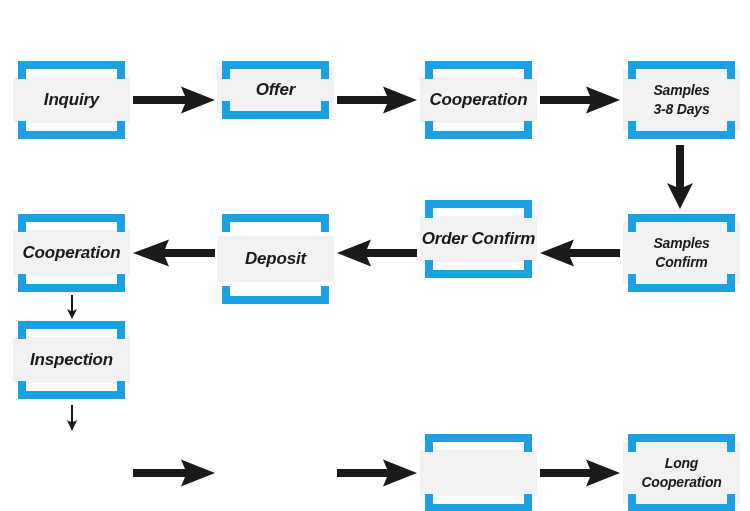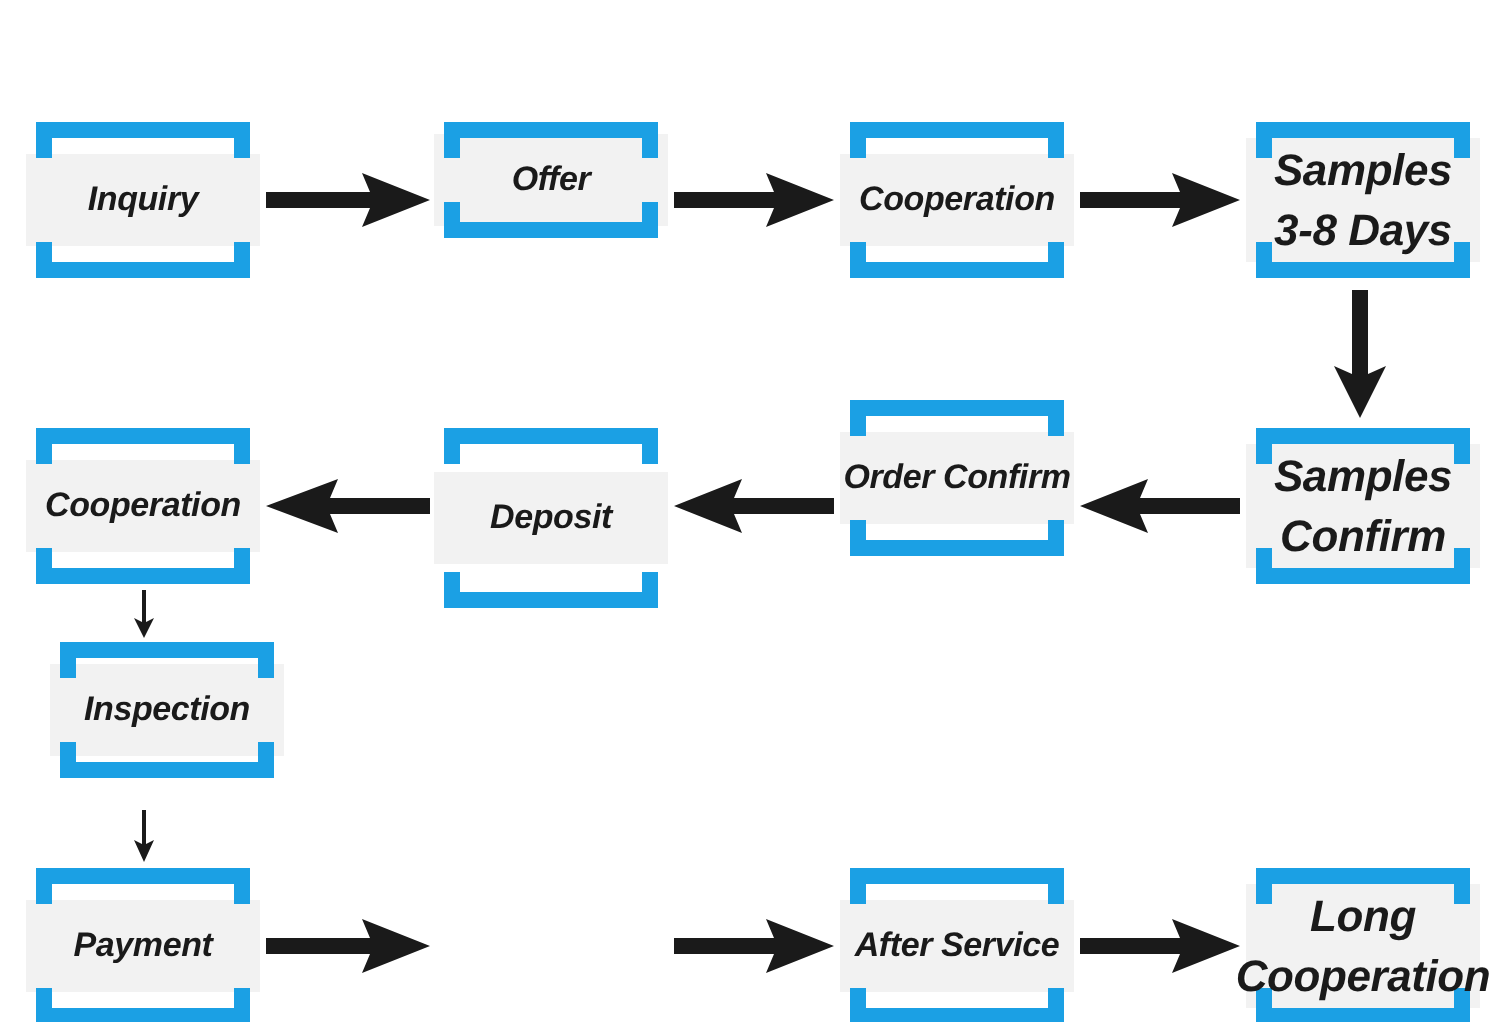--- a/index.html
+++ b/index.html
@@ -82,21 +82,21 @@
     font-family: "Liberation Sans", sans-serif;
     font-weight: bold;
     font-style: italic;
     font-size: 17px;
     line-height: 1.28;
     color: #1a1a1a;
     white-space: pre-line;
     letter-spacing: -0.2px;
   }
   .node.two-line .label {
-    font-size: 22px;
+    font-size: 14px;
     line-height: 1.35;
   }
 
   
   .arrow {
     position: absolute;
     z-index: 4;
   }
   .arrow svg { display: block; }
 </style>
@@ -220,64 +220,49 @@
     </div>
     <div class="bracket bottom">
       <div class="bar"></div>
         <div class="stub l"></div>
         <div class="stub r"></div>
     </div>
     <div class="label">Samples
 Confirm</div>
   </div>
 
-  <div class="node" style="left:30px; top:292px; width:107px; height:68px;">
+  <div class="node" style="left:18px; top:292px; width:107px; height:78px;">
     <div class="band"></div>
     <div class="bracket top">
       <div class="bar"></div>
         <div class="stub l"></div>
         <div class="stub r"></div>
     </div>
     <div class="bracket bottom">
       <div class="bar"></div>
         <div class="stub l"></div>
         <div class="stub r"></div>
     </div>
     <div class="label">Inspection</div>
   </div>
 
-  <div class="node" style="left:18px; top:405px; width:107px; height:78px;">
-    <div class="band"></div>
-    <div class="bracket top">
-      <div class="bar"></div>
-        <div class="stub l"></div>
-        <div class="stub r"></div>
-    </div>
-    <div class="bracket bottom">
-      <div class="bar"></div>
-        <div class="stub l"></div>
-        <div class="stub r"></div>
-    </div>
-    <div class="label">Payment</div>
-  </div>
 
 
   <div class="node" style="left:425px; top:405px; width:107px; height:78px;">
     <div class="band"></div>
     <div class="bracket top">
       <div class="bar"></div>
         <div class="stub l"></div>
         <div class="stub r"></div>
     </div>
     <div class="bracket bottom">
       <div class="bar"></div>
         <div class="stub l"></div>
         <div class="stub r"></div>
     </div>
-    <div class="label">After Service</div>
   </div>
 
   <div class="node two-line" style="left:628px; top:405px; width:107px; height:78px;">
     <div class="band"></div>
     <div class="bracket top">
       <div class="bar"></div>
         <div class="stub l"></div>
         <div class="stub r"></div>
     </div>
     <div class="bracket bottom">

